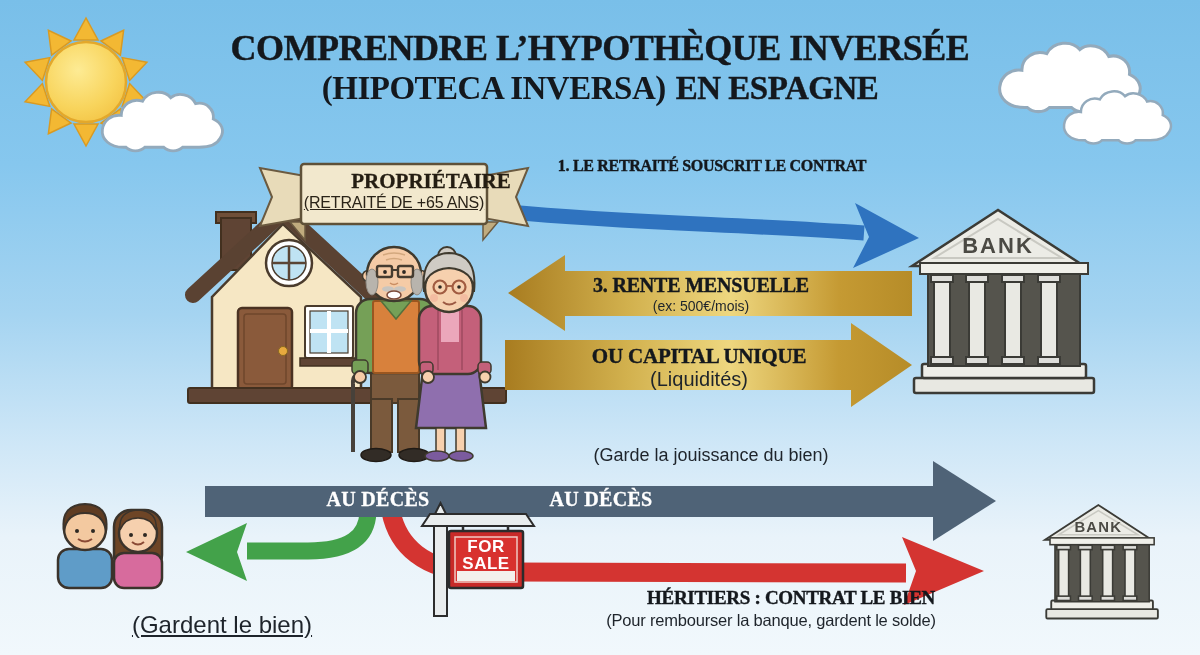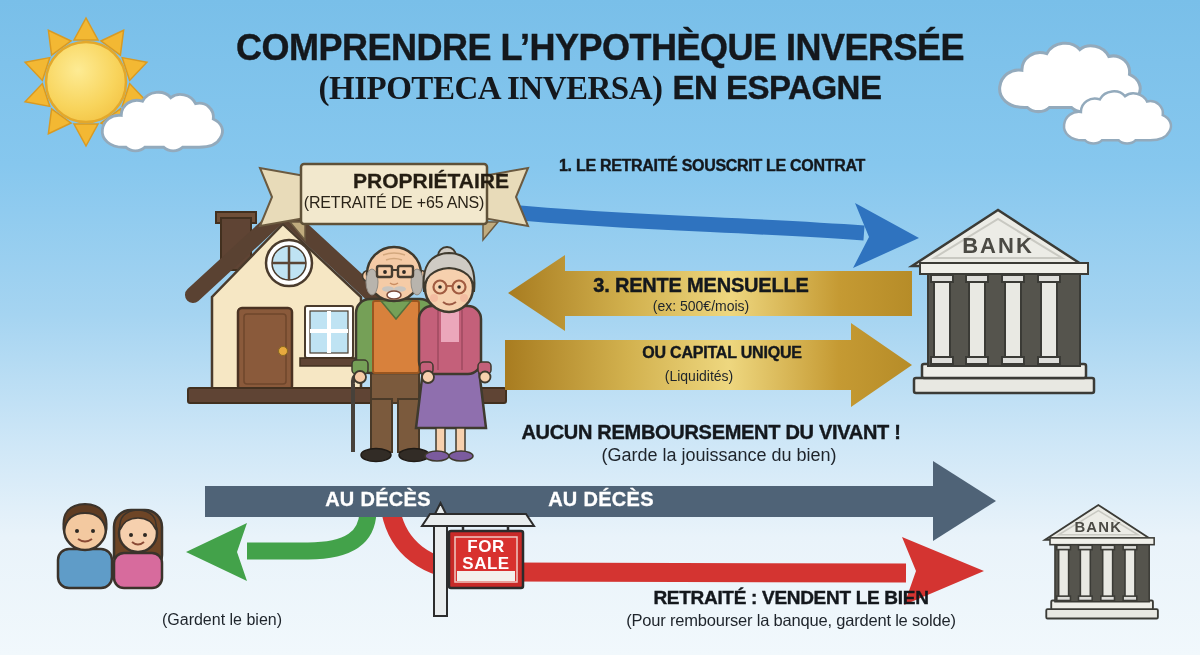--- a/index.html
+++ b/index.html
@@ -3,42 +3,42 @@
 <meta charset="utf-8">
 <style>
   html,body{margin:0;padding:0;background:#dfe7ee;}
   .canvas{
     position:relative;width:1200px;height:655px;overflow:hidden;
     font-family:"Liberation Sans", sans-serif;
     background:linear-gradient(180deg,#79bfe9 0%,#86c7ee 25%,#a5d4f1 48%,#cfe7f7 68%,#e9f3fa 82%,#f1f8fc 100%);
   }
   svg.art{position:absolute;left:0;top:0;}
   .t{position:absolute;transform:translateX(-50%);white-space:nowrap;color:#14181d;text-align:center;}
-  .hvy{font-weight:bold;-webkit-text-stroke:0.4px #14181d;}
+  .hvy{font-weight:bold;font-family:Liberation Serif, serif;-webkit-text-stroke:0.4px #14181d;}
   .sub{font-weight:normal;color:#1e242b;}
   #title-l1{left:600px;top:27px;font-size:36px;letter-spacing:-0.5px;}
   #title-l2{left:600px;top:69px;font-size:33px;letter-spacing:-0.5px;}
   #title-l2 .l2a{-webkit-text-stroke:0px;font-weight:bold;font-family:Liberation Serif, serif;}
   #title-l2 .l2b{margin-left:10px;}
   #banner-t{left:394px;top:169px;font-size:21px;color:#241d12;margin-left:37px;-webkit-text-stroke:0.3px #241d12;}
-  #banner-s{left:394px;top:194px;font-size:16px;color:#2a2318;letter-spacing:-0.2px;}
+  #banner-s{left:394px;top:194px;font-size:16px;color:#2a2318;letter-spacing:-0.2px;text-decoration:underline;}
   #step1-t{left:712px;top:157px;font-size:16px;letter-spacing:-0.3px;}
   #step1-s{left:712px;top:181px;font-size:18px;}
   #step2-t{left:701px;top:274px;font-size:20px;letter-spacing:-0.2px;}
   #step2-s{left:701px;top:298px;font-size:14px;}
-  #step2b-t{left:722px;top:344px;font-size:16px;letter-spacing:-0.2px;}
-  #step2b-s{left:699px;top:368px;font-size:14px;}
+  #step2b-t{left:699px;top:344px;font-size:21px;letter-spacing:-0.2px;}
+  #step2b-s{left:699px;top:368px;font-size:20px;}
   #step3-t{left:711px;top:421px;font-size:20px;letter-spacing:-0.3px;}
-  #step3-s{left:711px;top:445px;font-size:18px;margin-left:8px;}
+  #step3-s{left:711px;top:445px;font-size:18px;}
   #deces1{left:378px;top:488px;font-size:20px;color:#fff;-webkit-text-stroke:0.3px #fff;letter-spacing:0.3px;}
   #deces2{left:601px;top:488px;font-size:20px;color:#fff;-webkit-text-stroke:0.3px #fff;letter-spacing:0.3px;}
   #repay-t{left:222px;top:587px;font-size:19px;letter-spacing:-0.3px;}
-  #repay-s{left:222px;top:611px;font-size:16px;}
+  #repay-s{left:222px;top:611px;font-size:24px;text-decoration:underline;}
   #sell-t{left:791px;top:587px;font-size:19px;letter-spacing:-0.3px;}
-  #sell-s{left:791px;top:611px;font-size:16.5px;letter-spacing:-0.2px;}
+  #sell-s{left:771px;top:611px;font-size:16.5px;letter-spacing:-0.2px;}
 </style>
 </head>
 <body>
 
 <div class="canvas">
 
 <svg class="art" width="1200" height="655" viewBox="0 0 1200 655">
   <defs>
     <radialGradient id="sunGrad" cx="0.4" cy="0.35" r="0.8">
       <stop offset="0%" stop-color="#fdeb94"></stop>
@@ -284,24 +284,23 @@
 <div class="t sub" id="banner-s">(RETRAITÉ DE +65 ANS)</div>
 
 <div class="t hvy" id="step1-t">1. LE RETRAITÉ SOUSCRIT LE CONTRAT</div>
 
 <div class="t hvy" id="step2-t">3. RENTE MENSUELLE</div>
 <div class="t sub" id="step2-s">(ex: 500€/mois)</div>
 
 <div class="t hvy" id="step2b-t">OU CAPITAL UNIQUE</div>
 <div class="t sub" id="step2b-s">(Liquidités)</div>
 
-<div class="t hvy" id="step3-t">AUCUN REMBOURSEMENT DU VIVANT !</div>
 <div class="t sub" id="step3-s">(Garde la jouissance du bien)</div>
 
 <div class="t hvy" id="deces1">AU DÉCÈS</div>
 <div class="t hvy" id="deces2">AU DÉCÈS</div>
 
 <div class="t sub" id="repay-s">(Gardent le bien)</div>
 
-<div class="t hvy" id="sell-t">RETRAITÉ : VENDENT LE BIEN</div>
+<div class="t hvy" id="sell-t">HÉRITIERS : CONTRAT LE BIEN</div>
 <div class="t sub" id="sell-s">(Pour rembourser la banque, gardent le solde)</div>
 
 </div>
 
 </body></html>

